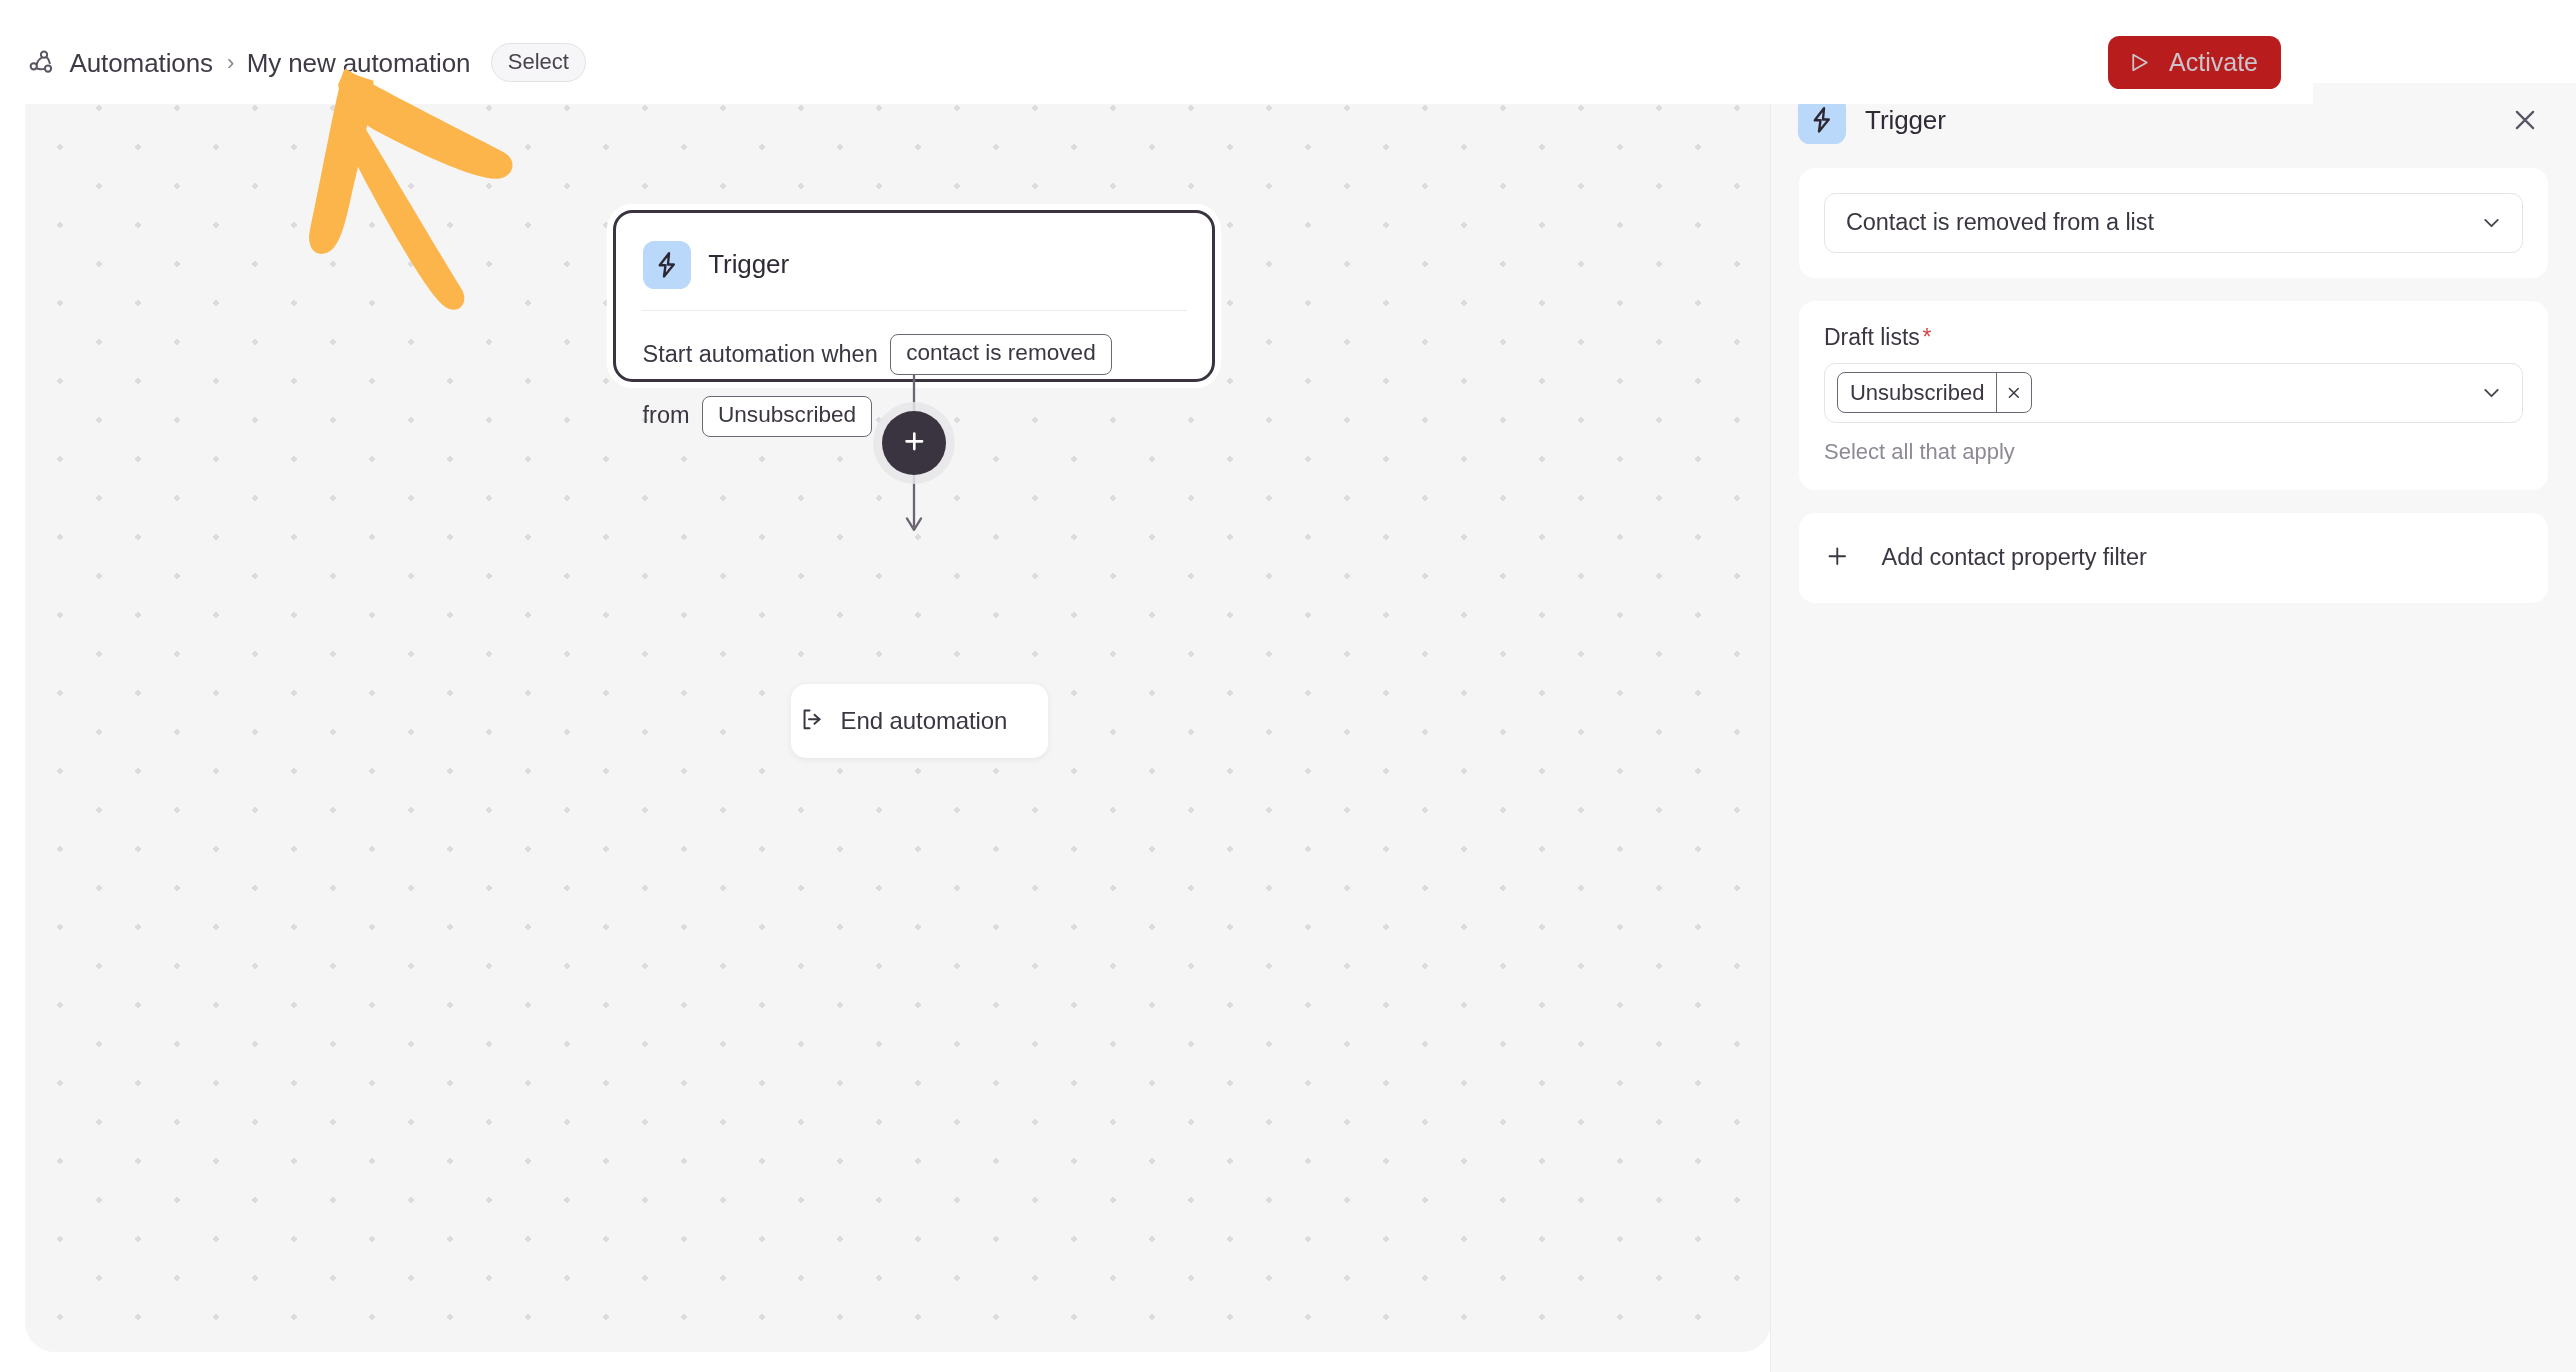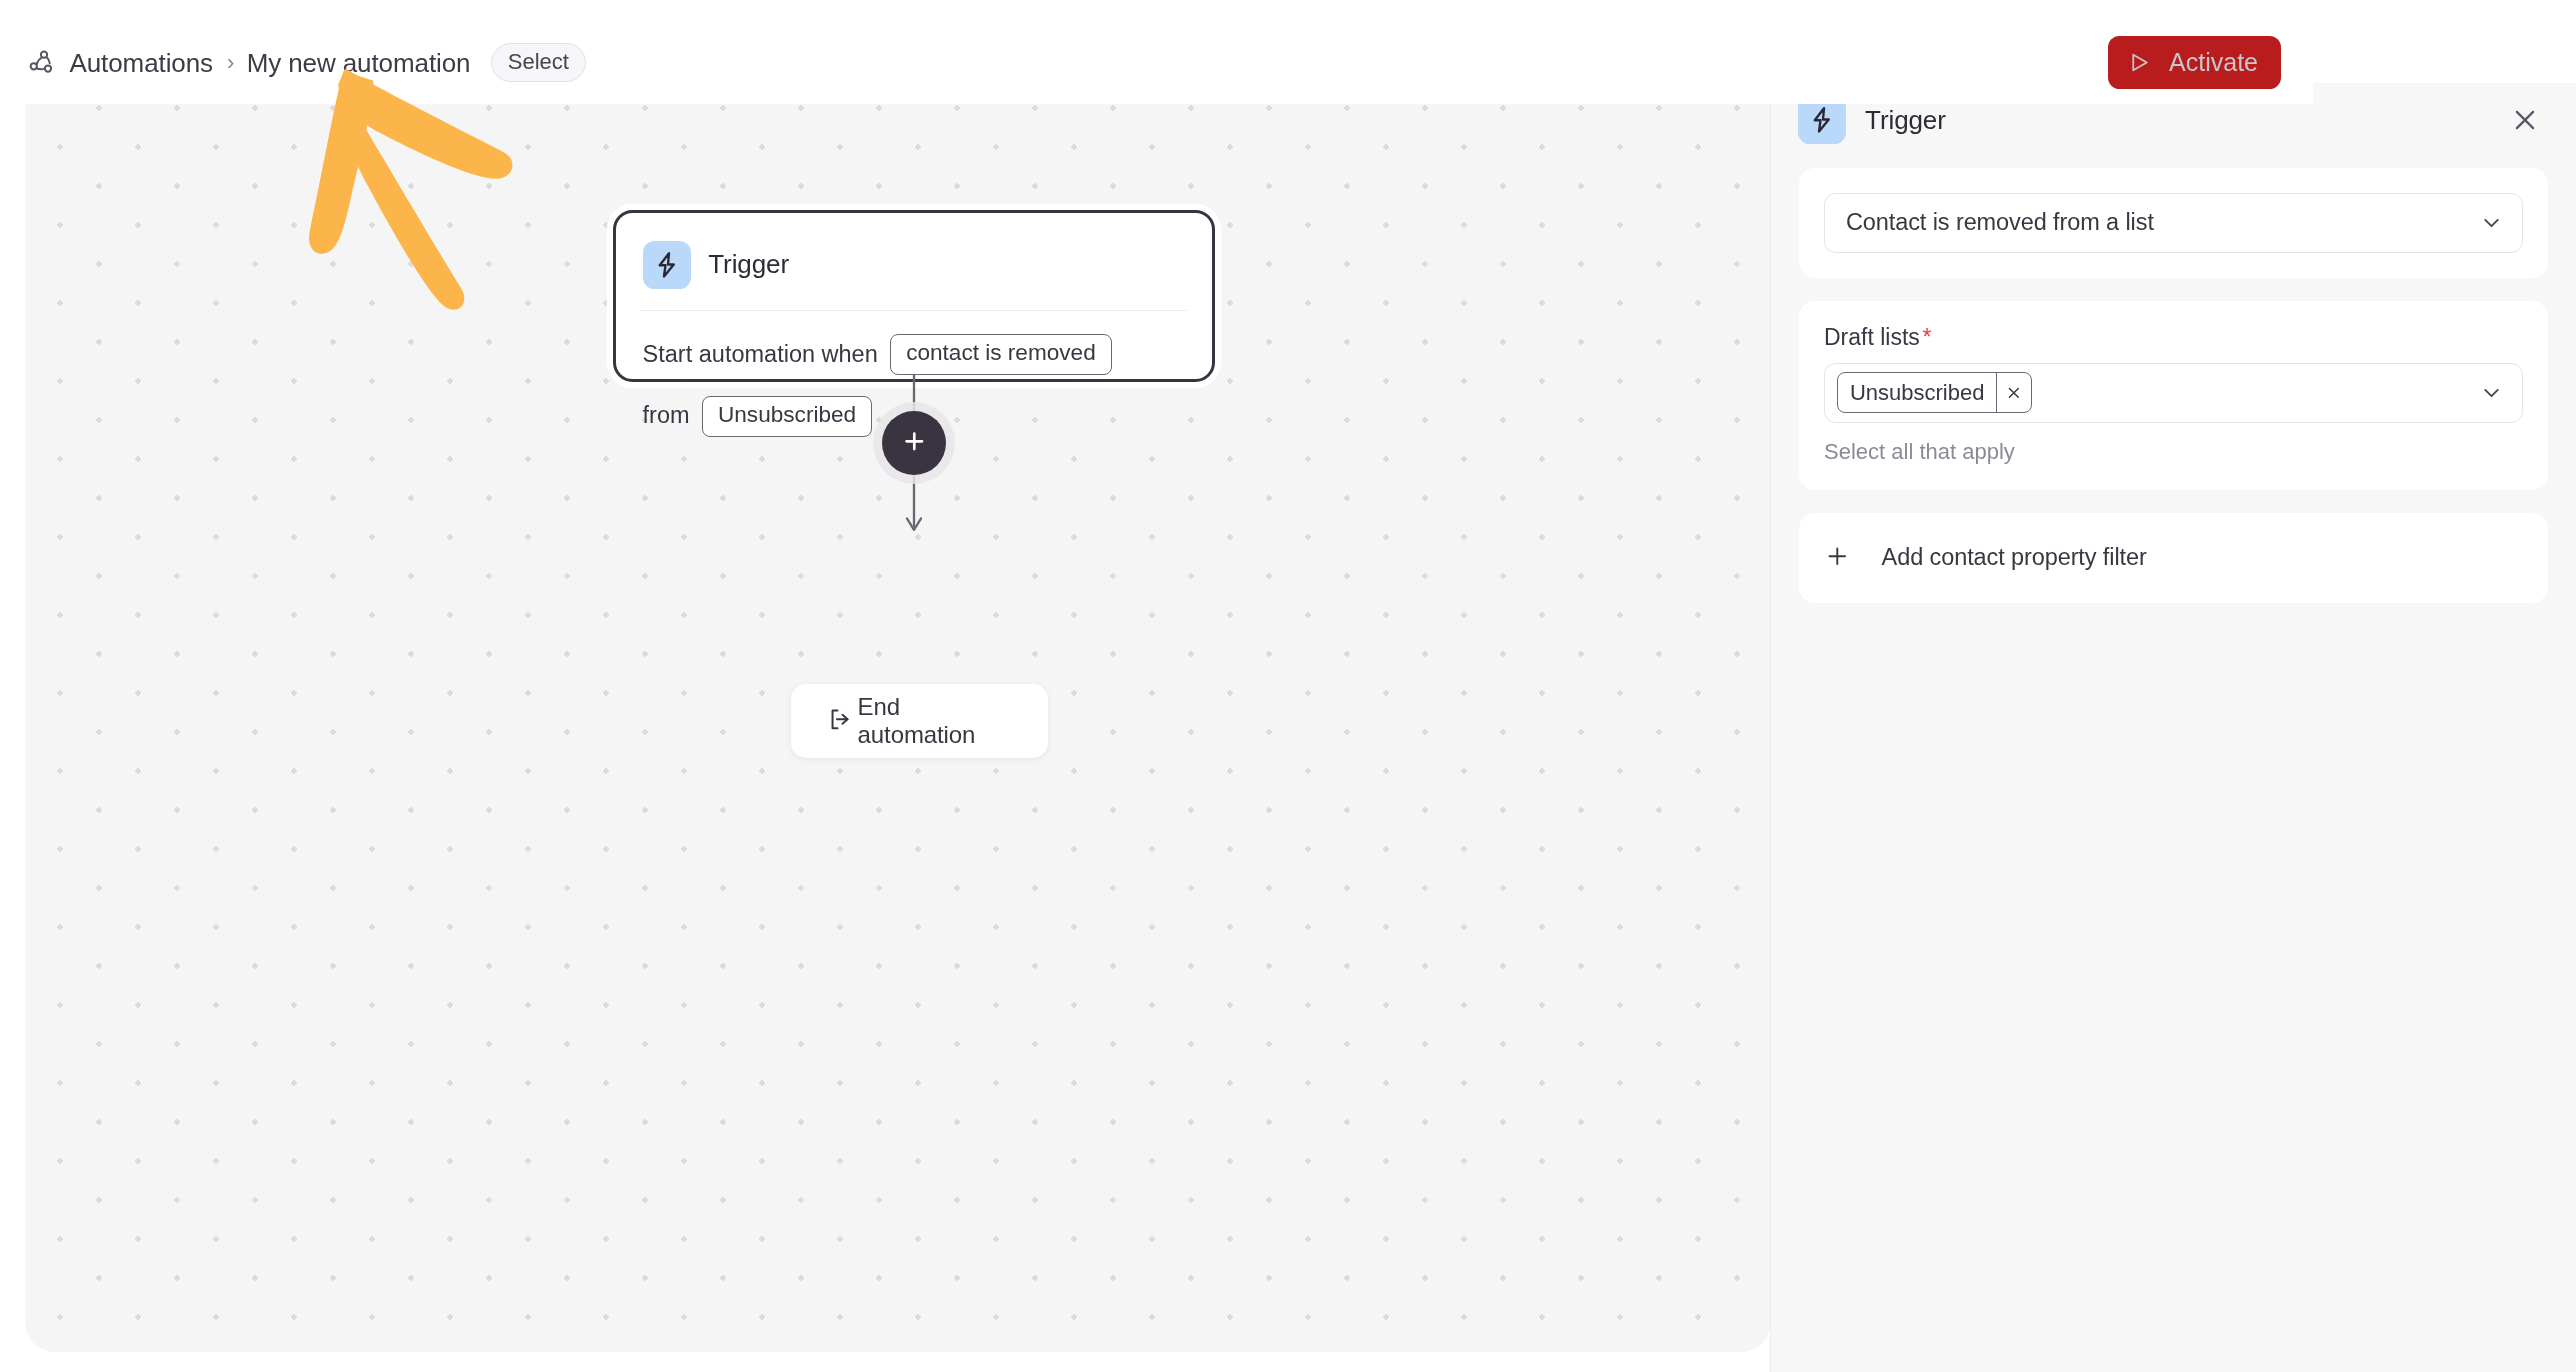--- a/index.html
+++ b/index.html
@@ -156,22 +156,22 @@
 
   
   #end-node {
     position: absolute;
     left: 766px; top: 601px;
     width: 257px; height: 74px;
     background: #ffffff;
     border-radius: 15px;
     box-shadow: 0 1.8px 6.2px rgba(40,35,48,0.07);
     display: flex; align-items: center;
-    gap: 4px;
-    padding: 0 36px;
+    gap: 15px;
+    padding: 0 8px;
     cursor: pointer;
   }
   #end-node-label {
     font-size: 24px; color: #3b3641; letter-spacing: -0.1px;
   }
 
   
   #annotation-arrow {
     position: absolute;
     left: 292px; top: 49px;

